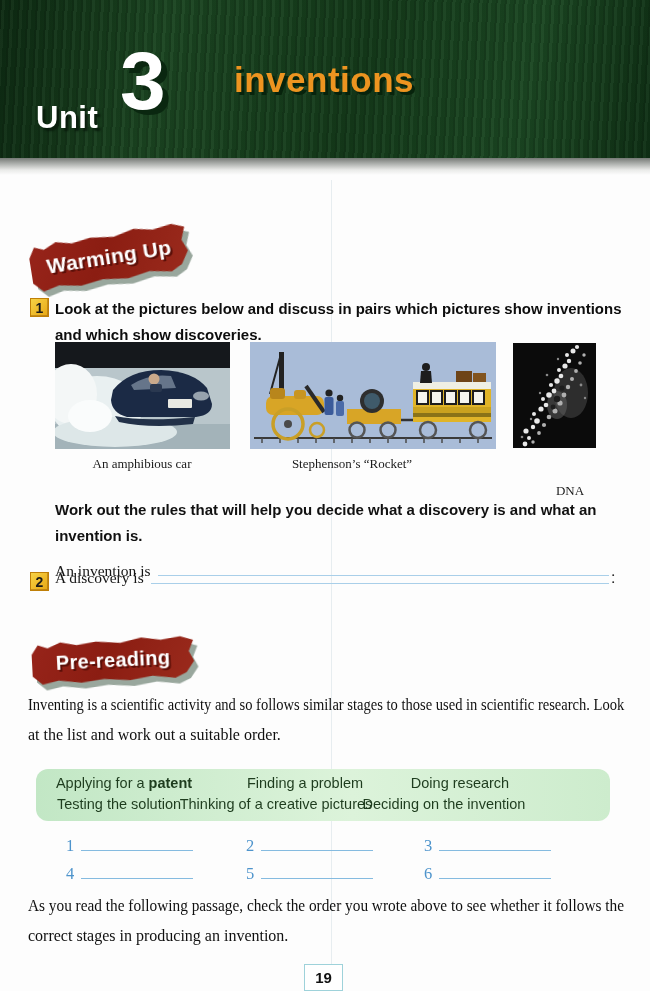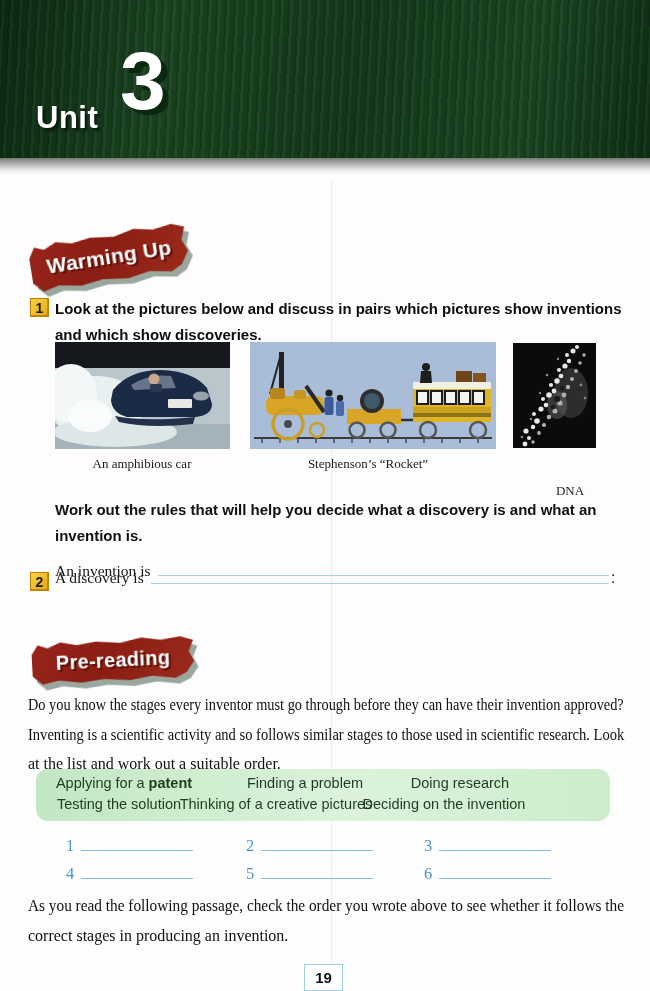--- a/index.html
+++ b/index.html
@@ -97,20 +97,21 @@
 </style>
 </head>
 <body>
 
 <div class="page">
 
   <div class="header">
     <div class="unit-label">Unit</div>
     <div class="unit-number">3</div>
     <div class="unit-title">
+      <div>inventions</div>
     </div>
   </div>
   <div class="header-band"></div>
   <div class="scanline"></div>
 
   <div class="ribbon ribbon-warm">
     <div class="ribbon-inner">
       <span>Warming Up</span>
     </div>
   </div>
@@ -244,21 +245,21 @@
         <circle cx="18" cy="76" r="1.2"></circle>
         <circle cx="27" cy="50" r="1.2"></circle>
       <circle cx="34" cy="32" r="1.3"></circle>
         <circle cx="45" cy="16" r="1.2"></circle>
         <circle cx="68" cy="42" r="1.4"></circle>
       <circle cx="72" cy="55" r="1.2"></circle>
     </g>
   </svg>
 
   <div class="caption" style="left:142px;">An amphibious car</div>
-  <div class="caption" style="left:368px;">Stephenson’s “Rocket”</div>
+  <div class="caption" style="left:352px;">Stephenson’s “Rocket”</div>
   <div class="caption" style="left:570px;margin-top:27px;">DNA</div>
 
   <div class="workout">
     <div><span class="fit">Work out the rules that will help you decide what a discovery is and what an</span></div>
     <div><span class="fit">invention is.</span></div>
   </div>
 
   <div class="fill-row" style="top:569px;align-items:flex-end;">
     <span>A discovery is</span>
     <div class="rule"></div>
@@ -272,21 +273,20 @@
 
   <div class="numbox" style="left:30px; top:572px;">2</div>
 
   <div class="ribbon ribbon-pre">
     <div class="ribbon-inner">
       <span>Pre-reading</span>
     </div>
   </div>
 
   <div class="para" style="top:690px;">
-    <div><span class="fit" style="transform: scaleX(0.896241);">Do you know the stages every inventor must go through before they can have their invention approved?</span></div>
     <div><span class="fit" style="transform: scaleX(0.908537);">Inventing is a scientific activity and so follows similar stages to those used in scientific research. Look</span></div>
     <div><span class="fit">at the list and work out a suitable order.</span></div>
   </div>
 
   <div class="stagesbox">
     <span class="stage" style="left:88px; top:6px;"><span>Applying for a </span><b>patent</b></span>
     <span class="stage" style="left:269px; top:6px;">Finding a problem</span>
     <span class="stage" style="left:424px; top:6px;">Doing research</span>
     <span class="stage" style="left:83px; top:27px;">Testing the solution</span>
     <span class="stage" style="left:240px; top:27px;">Thinking of a creative pictures</span>

